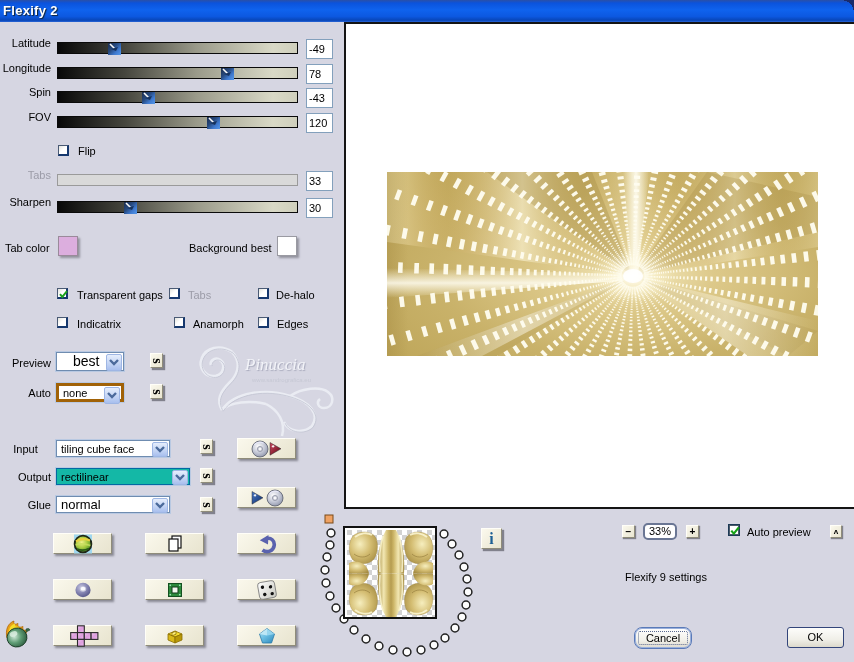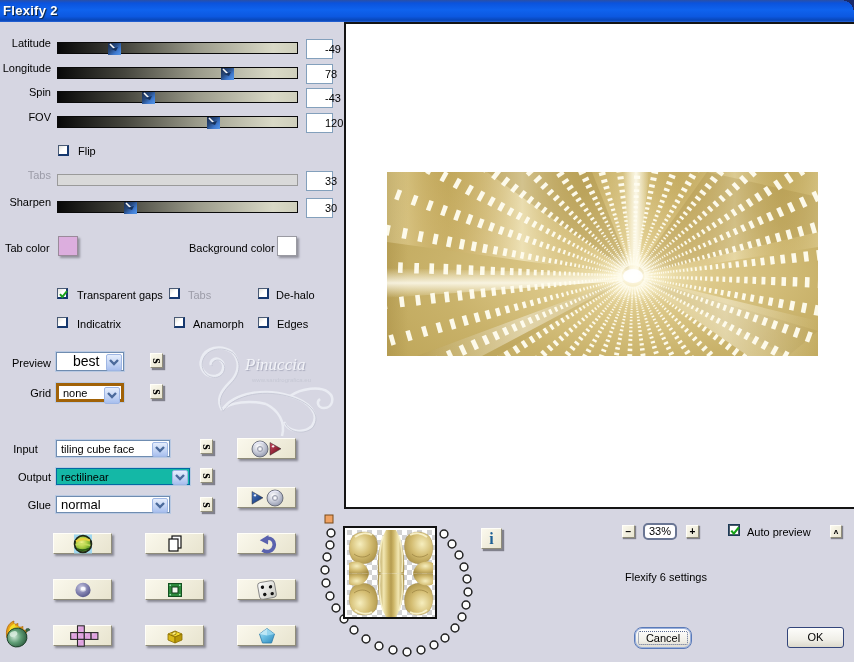--- a/index.html
+++ b/index.html
@@ -1,18 +1,18 @@
 <!DOCTYPE html>
 <html><head><meta charset="utf-8"><style>
 *{margin:0;padding:0;box-sizing:border-box}
 html,body{width:854px;height:662px;overflow:hidden}
 body{position:relative;background:#d6d6e2;font-family:"Liberation Sans",sans-serif;font-size:11px;color:#000}
 .slab{position:absolute;left:0;width:51px;text-align:right;font-size:11px}
 .vbox{position:absolute;left:306px;width:27px;height:20px;border:1px solid #83a0bc;background:#fff;
- font-size:11px;line-height:18px;padding-left:18px}
+ font-size:11px;line-height:18px;padding-left:2px}
 .lbl{position:absolute;font-size:11px;white-space:nowrap}
 </style></head><body>
 <div style="position:absolute;left:0;top:0;width:854px;height:22px;background:linear-gradient(180deg,#2a50a8 0%,#0b53dd 14%,#0f63ee 45%,#0c58e0 75%,#0846b8 92%,#2a66d8 100%);text-decoration:underline;">
     <div style="position:absolute;left:3px;top:3px;font-size:13px;font-weight:bold;color:#fff;text-shadow:1px 1px 1px #123;letter-spacing:0.3px">Flexify 2</div>
     <div style="position:absolute;right:0;top:0;width:10px;height:10px;background:radial-gradient(circle at 0 10px,transparent 9px,#1a2a6a 9px)"></div>
   </div>
 <div style="position:absolute;left:344px;top:22px;width:510px;height:487px;background:#fff;border-left:2px solid #141414;border-top:2px solid #141414;border-bottom:2px solid #141414"></div>
 <svg width="431" height="184" viewBox="0 0 431 184" style="position:absolute;left:387px;top:172px" xmlns="http://www.w3.org/2000/svg">
     <defs>
 <radialGradient id="gbase" cx="0.57" cy="0.56" r="0.75">
@@ -1569,21 +1569,21 @@
     <div style="position:absolute;left:66px;top:0px;width:13px;height:12px;background:linear-gradient(135deg,#1b2b4a 0%,#274a80 40%,#3f7ad0 70%,#5598ea 100%);"><svg width="13" height="12">
         <path d="M2,1 L7,6" stroke="#f8f8f8" stroke-width="1.6"></path>
         <path d="M3,6 L8,8 L10,4" fill="#16325e" stroke="none"></path>
       </svg></div>
   </div>
 <div class="vbox" style="top:198px">30</div>
 <div style="position:absolute;left:58px;top:145px;width:11px;height:11px;border-top:1px solid #4a5a74;border-left:1px solid #4a5a74;border-right:2px solid #16386e;border-bottom:2px solid #16386e;background:linear-gradient(135deg,#e4e4de,#ffffff 50%)"></div>
 <div class="lbl" style="left:78px;top:145px">Flip</div>
 <div class="lbl" style="left:5px;top:242px">Tab color</div>
 <div style="position:absolute;left:58px;top:236px;width:20px;height:20px;background:#dcaede;border:1px solid #9a8a9a;box-shadow:2px 2px 2px rgba(80,80,90,0.5)"></div>
-<div class="lbl" style="left:189px;top:242px">Background color</div>
+<div class="lbl" style="left:189px;top:242px">Background best</div>
 <div style="position:absolute;left:277px;top:236px;width:20px;height:20px;background:#fff;border:1px solid #9a9aa2;box-shadow:2px 2px 2px rgba(80,80,90,0.5)"></div>
 <div style="position:absolute;left:57px;top:288px;width:11px;height:11px;border-top:1px solid #4a5a74;border-left:1px solid #4a5a74;border-right:2px solid #16386e;border-bottom:2px solid #16386e;background:linear-gradient(135deg,#e4e4de,#ffffff 50%)">
     <svg width="11" height="11" viewBox="0 0 11 11" style="position:absolute;left:0;top:0;display:block">
       <path d="M2,5.2 L4.3,8 L9,2.2" stroke="#1da31d" stroke-width="2" fill="none"></path>
     </svg>
   </div>
 <div class="lbl" style="left:77px;top:289px">Transparent gaps</div>
 <div style="position:absolute;left:169px;top:288px;width:11px;height:11px;border-top:1px solid #4a5a74;border-left:1px solid #4a5a74;border-right:2px solid #16386e;border-bottom:2px solid #16386e;background:linear-gradient(135deg,#e4e4de,#ffffff 50%)"></div>
 <div class="lbl" style="left:188px;top:289px;color:#9c9ca8">Tabs</div>
 <div style="position:absolute;left:258px;top:288px;width:11px;height:11px;border-top:1px solid #4a5a74;border-left:1px solid #4a5a74;border-right:2px solid #16386e;border-bottom:2px solid #16386e;background:linear-gradient(135deg,#e4e4de,#ffffff 50%)"></div>
@@ -1597,21 +1597,21 @@
 <div class="lbl" style="left:0px;top:357px;width:51px;text-align:right">Preview</div>
 <div style="position:absolute;left:56px;top:352px;width:68px;height:19px;border:1px solid #6f8cb0;background:#fff;box-shadow:0 0 0 1px #b9c9e2">
     <div style="position:absolute;left:16px;top:50%;transform:translateY(-54%);font-size:14px;color:#000;white-space:nowrap">best</div>
     <div style="position:absolute;right:1px;top:1px;width:16px;height:17px;background:linear-gradient(180deg,#e6eefc,#c2d3f4 60%,#a8bfee);border:1px solid #9eb6e4;border-radius:2px"><svg width="14" height="15" viewBox="0 0 14 15">
         <path d="M3,5.0 L7,9.0 L11,5.0" stroke="#4b6a9b" stroke-width="2.4" fill="none"></path>
       </svg></div>
   </div>
 <div style="position:absolute;left:150px;top:353px;width:13px;height:15px;background:linear-gradient(135deg,#fbf9ee,#e9e5d0);border-top:1px solid #fffef8;border-left:1px solid #fffef8;border-right:1px solid #8f8c7a;border-bottom:1px solid #8f8c7a;box-shadow:2px 2px 1px rgba(60,60,70,0.55);display:flex;align-items:center;justify-content:center;font-size:11px;color:#000">
     <span style="display:inline-block;transform:rotate(90deg);font-weight:bold;font-family:'Liberation Serif',serif;font-size:14px">s</span>
   </div>
-<div class="lbl" style="left:0px;top:387px;width:51px;text-align:right">Grid</div>
+<div class="lbl" style="left:0px;top:387px;width:51px;text-align:right">Auto</div>
 <div style="position:absolute;left:56px;top:383px;width:68px;height:19px;border:3px solid #a16207;background:#fff;box-shadow:0 0 0 1px #b9c9e2">
     <div style="position:absolute;left:4px;top:50%;transform:translateY(-54%);font-size:11px;color:#000;white-space:nowrap">none</div>
     <div style="position:absolute;right:1px;top:1px;width:16px;height:17px;background:linear-gradient(180deg,#e6eefc,#c2d3f4 60%,#a8bfee);border:1px solid #9eb6e4;border-radius:2px"><svg width="14" height="15" viewBox="0 0 14 15">
         <path d="M3,5.0 L7,9.0 L11,5.0" stroke="#4b6a9b" stroke-width="2.4" fill="none"></path>
       </svg></div>
   </div>
 <div style="position:absolute;left:150px;top:384px;width:13px;height:15px;background:linear-gradient(135deg,#fbf9ee,#e9e5d0);border-top:1px solid #fffef8;border-left:1px solid #fffef8;border-right:1px solid #8f8c7a;border-bottom:1px solid #8f8c7a;box-shadow:2px 2px 1px rgba(60,60,70,0.55);display:flex;align-items:center;justify-content:center;font-size:11px;color:#000">
     <span style="display:inline-block;transform:rotate(90deg);font-weight:bold;font-family:'Liberation Serif',serif;font-size:14px">s</span>
   </div>
 <div class="lbl" style="left:0px;top:443px;width:51px;text-align:center">Input</div>
@@ -1904,14 +1904,14 @@
   </div>
 <div style="position:absolute;left:728px;top:524px;width:12px;height:12px;border:1px solid #1d3a56;background:#fff;box-shadow:0 0 0 1px #4a5a6a inset">
     <svg width="12" height="12" viewBox="0 0 12 12" style="display:block">
       <path d="M2.3,5.6 L4.8,8.6 L9.8,2.4" stroke="#16a316" stroke-width="2.2" fill="none"></path>
     </svg>
   </div>
 <div class="lbl" style="left:747px;top:526px">Auto preview</div>
 <div style="position:absolute;left:830px;top:525px;width:12px;height:13px;background:linear-gradient(135deg,#fbf9ee,#e9e5d0);border-top:1px solid #fffef8;border-left:1px solid #fffef8;border-right:1px solid #8f8c7a;border-bottom:1px solid #8f8c7a;box-shadow:1px 1px 1px rgba(60,60,70,0.55);display:flex;align-items:center;justify-content:center;font-size:8px;color:#000">
     <b style="font-size:8px">ʌ</b>
   </div>
-<div class="lbl" style="left:596px;top:571px;width:140px;text-align:center">Flexify 6 settings</div>
+<div class="lbl" style="left:596px;top:571px;width:140px;text-align:center">Flexify 9 settings</div>
 <div style="position:absolute;left:634px;top:627px;width:58px;height:22px;border-radius:8px;border:1px solid #5a7ab8;box-shadow:0 0 0 1px #9ab0dc inset;background:linear-gradient(180deg,#ffffff,#f2f1ea 60%,#dddace);text-align:center;line-height:20px;font-size:11px"><div style="position:absolute;left:3px;top:3px;right:3px;bottom:3px;border:1px dotted #5a6a90;border-radius:2px"></div>Cancel</div>
 <div style="position:absolute;left:787px;top:627px;width:57px;height:21px;border-radius:3px;border:1px solid #33457a;background:linear-gradient(180deg,#fdfdfb,#f0efe8 60%,#dcd9cc);text-align:center;line-height:19px;font-size:11px">OK</div>
 </body></html>

